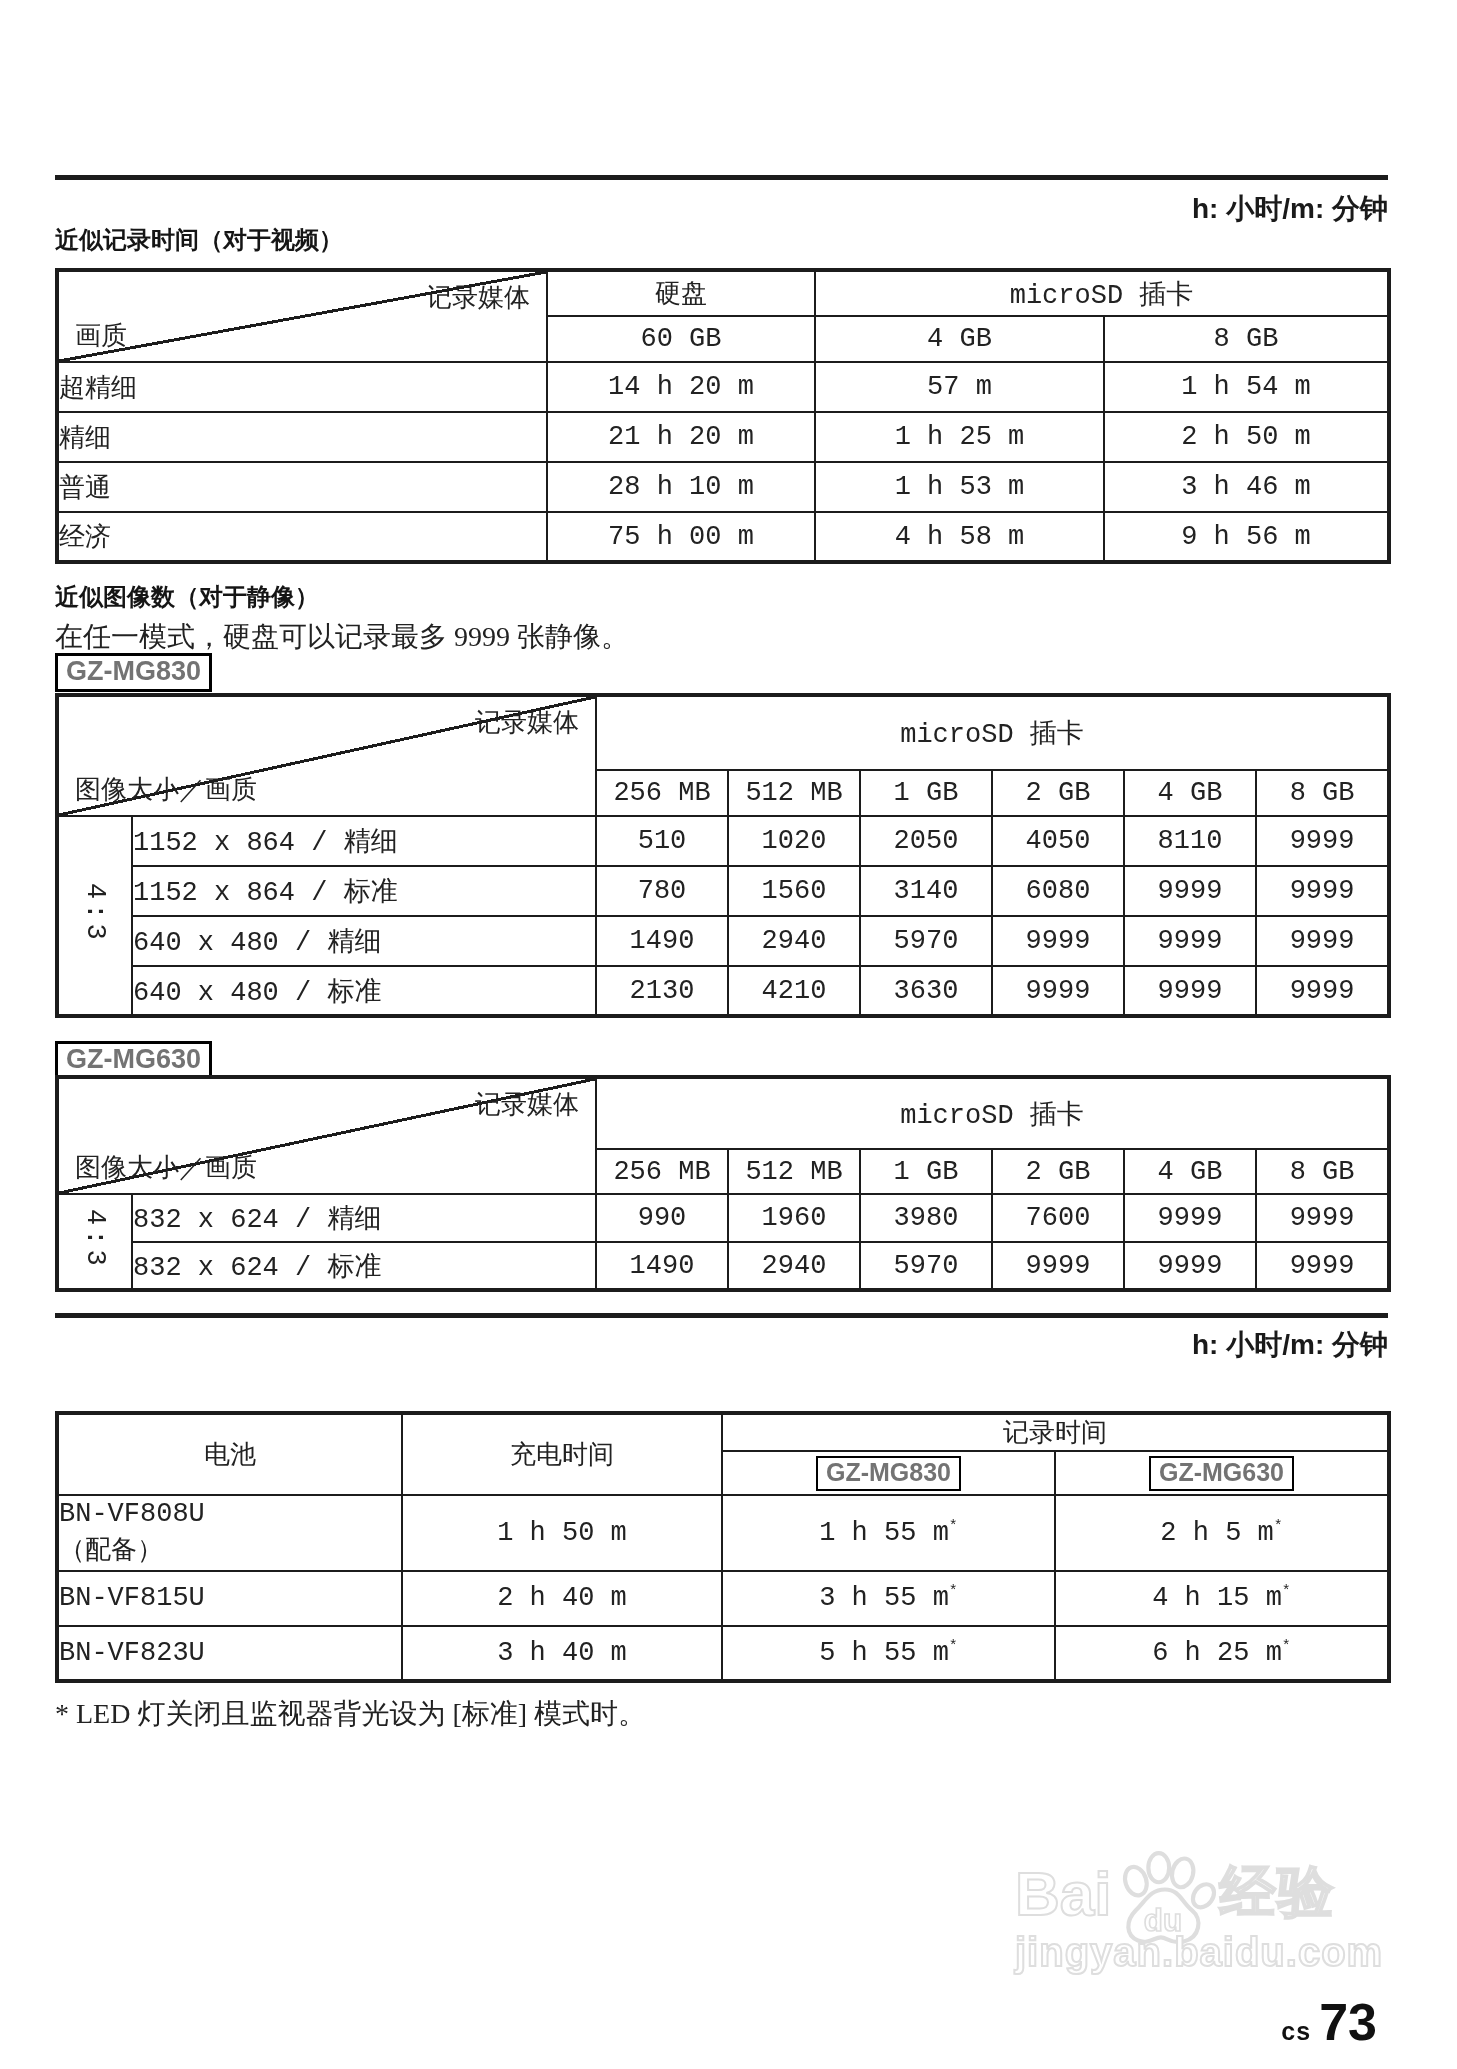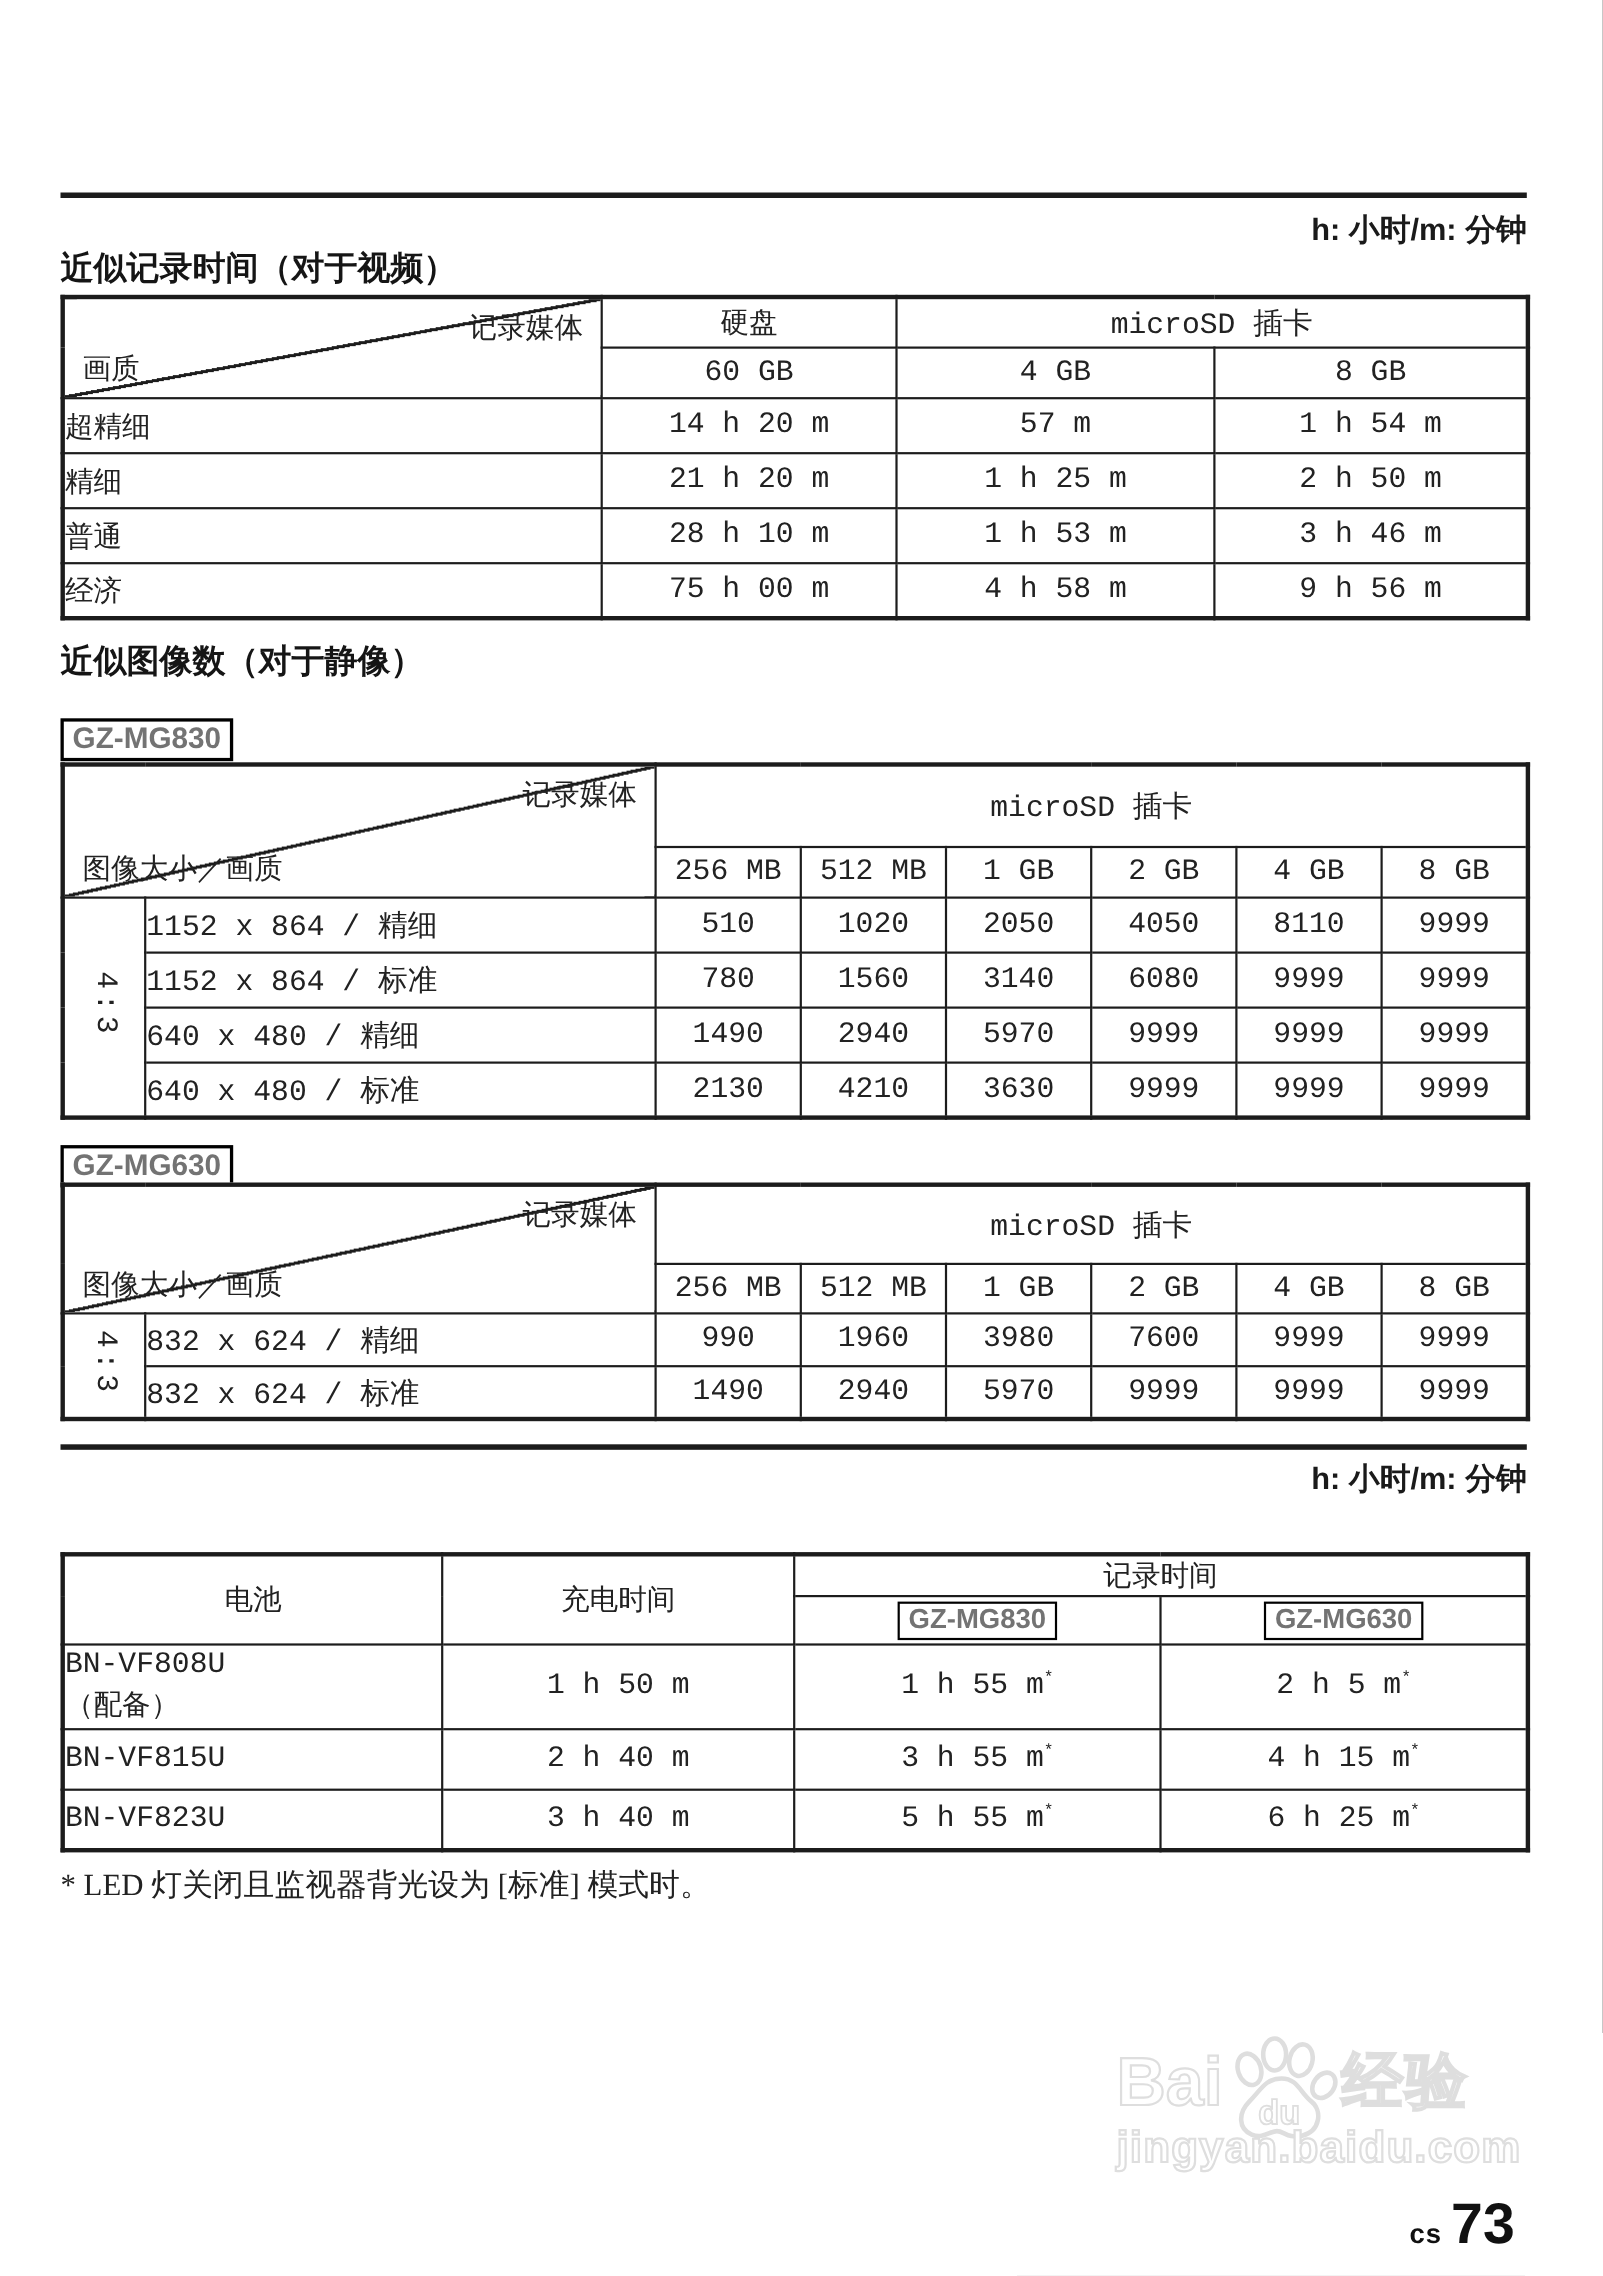--- a/index.html
+++ b/index.html
@@ -5,21 +5,21 @@
   html,body { margin:0; padding:0; background:#888; }
   .page {
     position:relative; width:1457px; height:2069px; margin:0 auto;
     background:#ffffff; overflow:hidden;
     font-family:"Liberation Serif","DejaVu Serif",serif; color:#111;
   }
   .rule { position:absolute; left:55px; width:1333px; height:5px; background:#1c1c1c; }
   .units { position:absolute; right:69px; font-family:"Liberation Sans","DejaVu Sans",sans-serif;
            font-weight:bold; font-size:28px; color:#1a1a1a; }
   .sec-title { position:absolute; left:55px; font-family:"Liberation Sans","DejaVu Sans",sans-serif;
-               font-weight:bold; font-size:30px; color:#151515; }
+               font-weight:bold; font-size:24px; color:#151515; }
   .body-note { position:absolute; left:55px; font-size:28px; color:#222; }
   .badge { position:absolute; left:55px; display:inline-block; border:3px solid #000000;
            font-family:"Liberation Sans","DejaVu Sans",sans-serif; font-weight:bold;
            font-size:27px; padding:0 8px 2px 8px; color:#737373; background:#fff; }
   .t { position:absolute; left:55px; border-collapse:collapse; table-layout:fixed;
        width:1332px; border:4px solid #1c1c1c; background:#fff; }
   .t td { border:2px solid #1c1c1c; padding:0; vertical-align:middle; }
   .c { text-align:center; }
   .mono { font-family:"Liberation Mono","DejaVu Sans Mono",monospace; font-size:27px; color:#222; }
   .cjk { font-family:"Liberation Serif","DejaVu Serif",serif; font-size:26px; color:#222; }
@@ -100,20 +100,21 @@
       <tr style="height:50px">
         <td class="lbl cjk">经济</td>
         <td class="c mono">75 h 00 m</td>
         <td class="c mono">4 h 58 m</td>
         <td class="c mono">9 h 56 m</td>
       </tr>
     </tbody>
   </table>
 
   <div class="sec-title" style="top:581px;">近似图像数（对于静像）</div>
+  <div class="body-note" style="top:618px;">在任一模式，硬盘可以记录最多 9999 张静像。</div>
 
   <div class="badge" style="top:653px;">GZ-MG830</div>
 
   <table class="t" style="top:693px;">
     <colgroup>
       <col style="width:75px">
         <col style="width:464px">
       <col style="width:132px">
         <col style="width:132px">
         <col style="width:132px">

